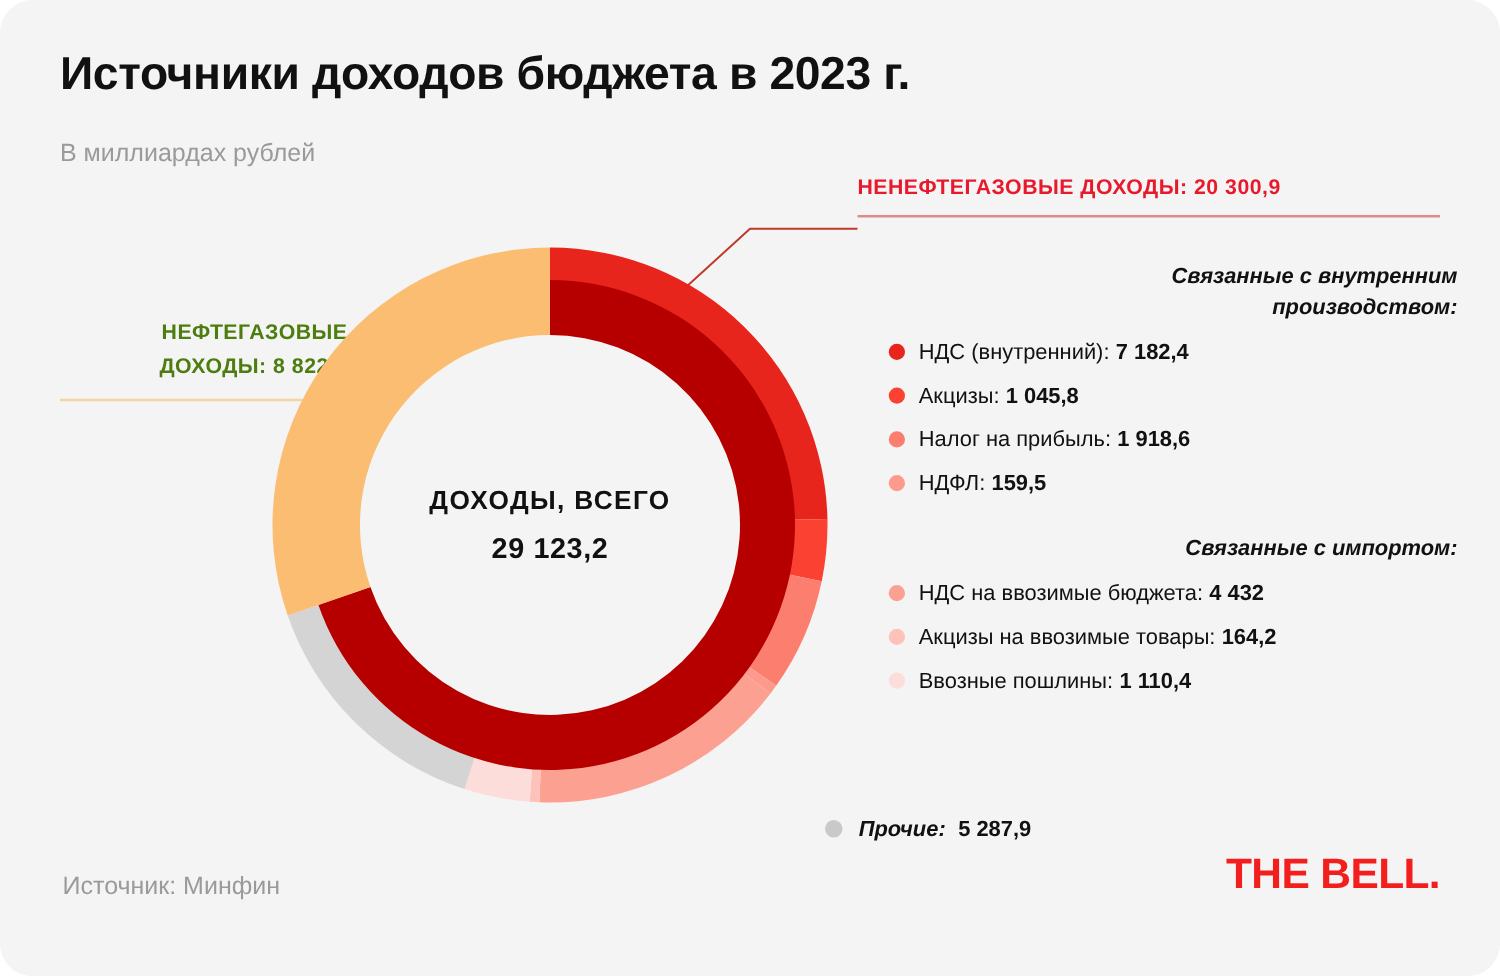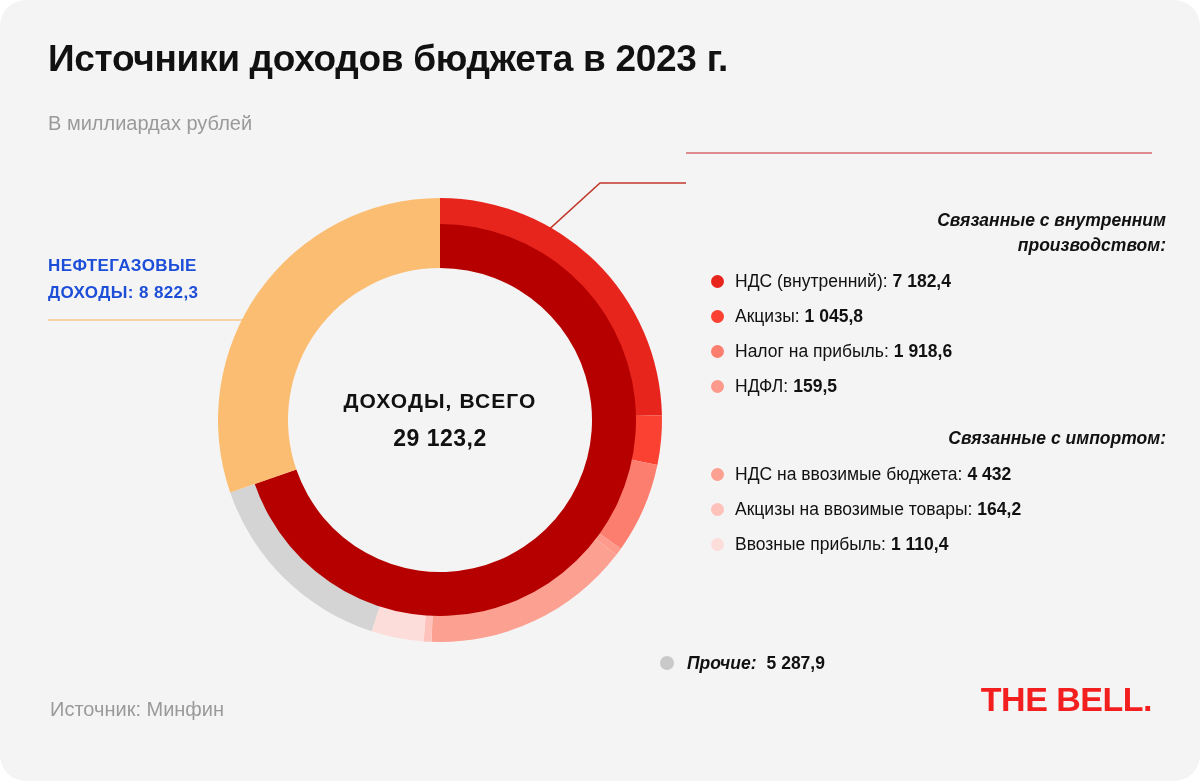--- a/index.html
+++ b/index.html
@@ -15,22 +15,22 @@
   }
   .subtitle{
     position:absolute;left:48px;top:112px;
     font-size:20px;color:#9a9a9a;font-weight:400;white-space:nowrap;
   }
   
   .left-callout{
     position:absolute;left:48px;top:252px;width:230px;
   }
   .left-callout .lc-text{
-    font-size:17px;font-weight:bold;color:#1d4ed8;letter-spacing:.4px;
-    line-height:27px;text-transform:uppercase;
+    font-size:17px;font-weight:bold;color:#4d7c0f;letter-spacing:.4px;
+    line-height:27px;text-transform:uppercase;text-align:right;
   }
   .left-callout .lc-rule{
     margin-top:13px;height:2px;background:#f6d3a4;width:206px;
   }
   
   .right-head{
     position:absolute;left:686px;top:140px;width:466px;
   }
   .right-head .rh-text{
     font-size:17px;font-weight:bold;color:#e8192c;letter-spacing:.4px;
@@ -94,20 +94,21 @@
   <div class="title">Источники доходов бюджета в 2023 г.</div>
   <div class="subtitle">В миллиардах рублей</div>
 
   <div class="left-callout">
     <div class="lc-text">НЕФТЕГАЗОВЫЕ</div>
     <div class="lc-text">ДОХОДЫ: 8 822,3</div>
     <div class="lc-rule"></div>
   </div>
 
   <div class="right-head">
+    <div class="rh-text">НЕНЕФТЕГАЗОВЫЕ ДОХОДЫ: 20 300,9</div>
     <div class="rh-rule"></div>
   </div>
 
   <svg class="leader" viewBox="0 0 1200 781">
     <polyline points="510,265 600,183 686,183" fill="none" stroke="#c0392b" stroke-width="1.6"></polyline>
   </svg>
 
   <div class="donut-wrap">
     <svg width="488" height="488" viewBox="0 0 488 488">
       <g id="outer-ring">
@@ -170,21 +171,21 @@
           <span class="lab">НДС на ввозимые бюджета:</span>
           <span class="val">4 432</span>
         </li>
         <li class="item">
           <span class="dot" style="background: rgb(254, 194, 186);"></span>
           <span class="lab">Акцизы на ввозимые товары:</span>
           <span class="val">164,2</span>
         </li>
         <li class="item">
           <span class="dot" style="background: rgb(253, 221, 217);"></span>
-          <span class="lab">Ввозные прибыль:</span>
+          <span class="lab">Ввозные пошлины:</span>
           <span class="val">1 110,4</span>
         </li>
       </ul>
 
   </div>
 
   <div class="other-row" style="position:absolute;left:660px;top:628px;">
     <span class="dot" id="other-dot" style="background: rgb(201, 201, 201);"></span>
     <span class="lab">Прочие:</span>
     <span class="val">5 287,9</span>

